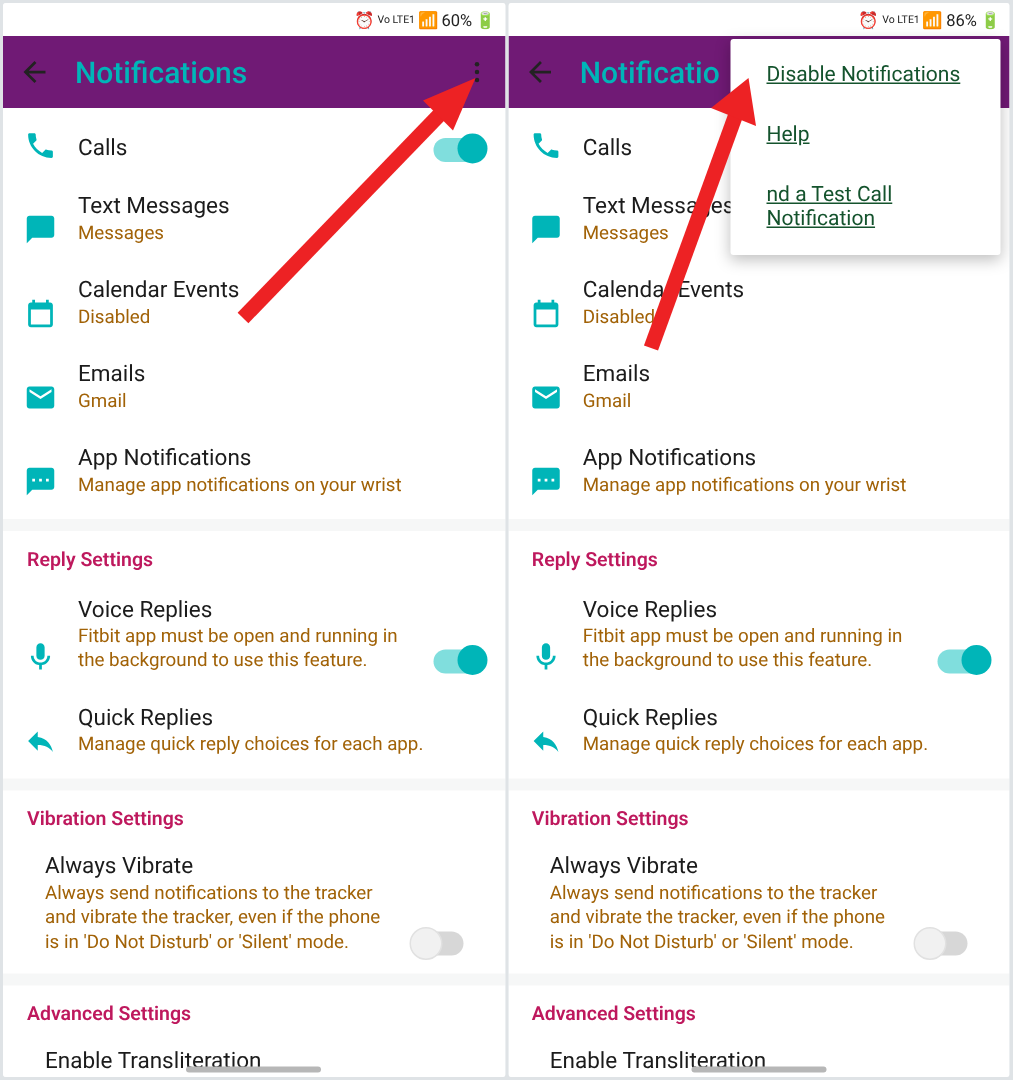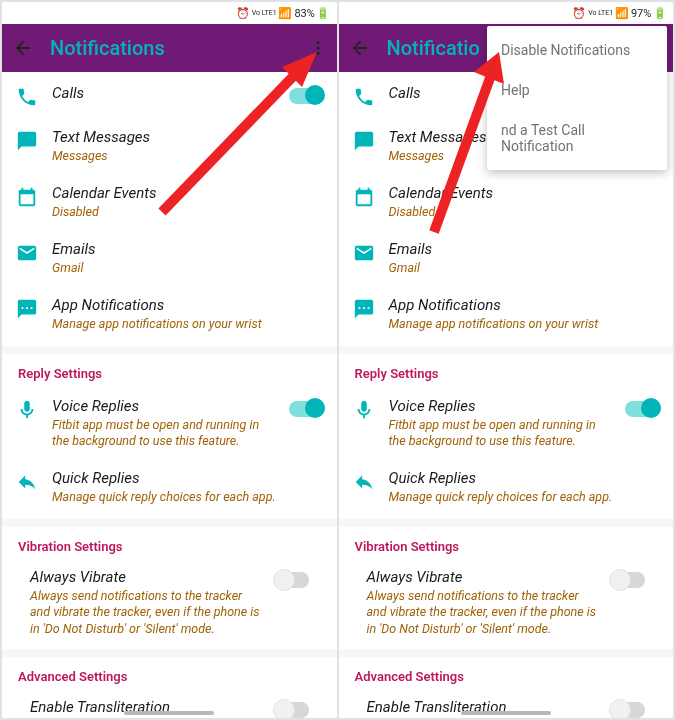--- a/index.html
+++ b/index.html
@@ -60,24 +60,23 @@
   }
   .section { background: #fff; padding: 2px 0 4px 0; margin-bottom: 8px; }
   .section-header {
     color: #be185d;
     font-size: 13px;
     font-weight: 600;
     padding: 10px 16px 6px 16px;
   }
   .row {
     display: flex;
-    align-items: flex-start;
+    align-items: flex-end;
     padding: 10px 14px;
     gap: 14px;
-    font-style: italic;
   }
   .row .icon-wrap {
     width: 22px;
     height: 22px;
     color: #00b5b8;
     fill: #00b5b8;
     margin-top: 2px;
     flex-shrink: 0;
   }
   .row .texts { flex: 1; min-width: 0; }
@@ -129,23 +128,24 @@
     top: 24px;
     right: 6px;
     width: 180px;
     background: #fff;
     box-shadow: 0 3px 10px rgba(0,0,0,0.25);
     border-radius: 2px;
     padding: 4px 0;
     z-index: 5;
   }
   .menu-item {
-    color: #737373;
+    color: #14532d;
     font-size: 14px;
-    padding: 12px 14px;
+    padding: 12px 24px;
+    text-decoration: underline;
   }
   
   .home-ind {
     position: absolute;
     bottom: 3px;
     left: 50%;
     transform: translateX(-50%);
     width: 90px;
     height: 4px;
     background: #b7b7b7;
@@ -198,21 +198,21 @@
 <div class="phone">
   <div class="statusbar">
     <div class="sb-left">
       <span>10:02</span>
       <span>▬ ✈ ◀ ▬ ▸ 🕊 ·</span>
     </div>
     <div class="sb-right">
       <span>⏰</span>
       <span style="font-size:7px;line-height:1">Vo LTE1</span>
       <span>📶</span>
-      <span>83%</span>
+      <span>60%</span>
       <span>🔋</span>
     </div>
   </div>
 
   <div class="appbar">
     <svg class="back-arrow" viewBox="0 0 24 24">
         <use href="#i-back"></use>
       </svg>
     <div class="title">Notifications</div>
     <svg class="overflow" viewBox="0 0 24 24">
@@ -326,21 +326,21 @@
 <div class="phone">
   <div class="statusbar">
     <div class="sb-left">
       <span>10:04</span>
       <span>▬ ✈ ◀ ▬ ▸ 🕊 ·</span>
     </div>
     <div class="sb-right">
       <span>⏰</span>
       <span style="font-size:7px;line-height:1">Vo LTE1</span>
       <span>📶</span>
-      <span>97%</span>
+      <span>86%</span>
       <span>🔋</span>
     </div>
   </div>
 
   <div class="appbar">
     <svg class="back-arrow" viewBox="0 0 24 24">
         <use href="#i-back"></use>
       </svg>
     <div class="title" style="overflow:hidden">Notificatio</div>
   </div>

